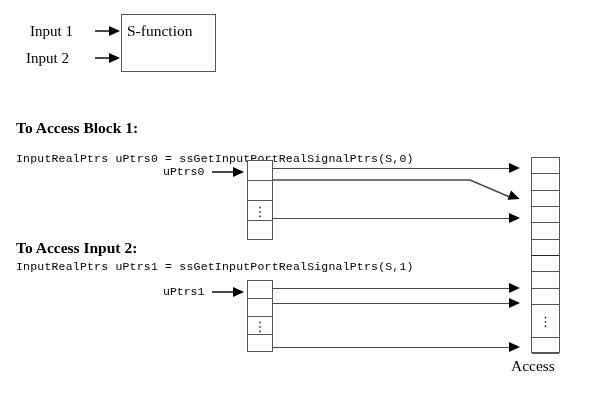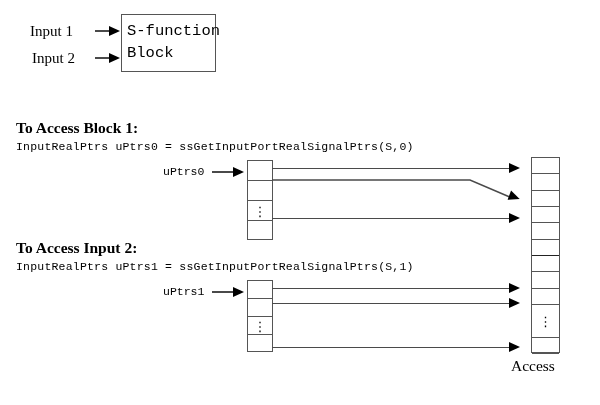--- a/index.html
+++ b/index.html
@@ -51,21 +51,21 @@
     line-height: 1;
   }
 
   
   .sfunc-block {
     border: 1.5px solid #555555;
     background: #ffffff;
     box-sizing: border-box;
   }
   .sfunc-text {
-    font-family: Liberation Mono, monospace;
+    font-family: Liberation Serif, serif;
     font-size: 15.5px;
     color: #000000;
     line-height: 1.45;
     padding: 5px 0 0 5px;
     white-space: nowrap;
   }
 
   
   .hline {
     background: #4a4a4a;
@@ -127,31 +127,30 @@
 </style>
 </head>
 <body>
 
 <div id="root">
 
   <div class="abs serif-label" style="left:30px; top:24px;">Input 1</div>
   <div class="abs hline" style="left:95px; top:30px; width:22px;"></div>
   <div class="abs arrowhead" style="left:109px; top:25.5px;"></div>
 
-  <div class="abs serif-label" style="left:32px; top:51px;">Input 2</div>
+  <div class="abs serif-label" style="left:26px; top:51px;">Input 2</div>
   <div class="abs hline" style="left:95px; top:57px; width:22px;"></div>
   <div class="abs arrowhead" style="left:109px; top:52.5px;"></div>
 
   <div class="abs sfunc-block" style="left:121px; top:14px; width:95px; height:58px;">
     <div class="sfunc-text">S-function</div>
-    <div class="sfunc-text" style="padding-top:0;">Block</div>
   </div>
 
   <div class="abs serif-bold" style="left:16px; top:120px; font-size:15.5px;">To Access Block 1:</div>
-  <div class="abs mono-code" style="left:16px; top:141px;">InputRealPtrs uPtrs0 = ssGetInputPortRealSignalPtrs(S,0)</div>
+  <div class="abs mono-code" style="left:16px; top:153px;">InputRealPtrs uPtrs0 = ssGetInputPortRealSignalPtrs(S,0)</div>
 
   <div class="abs mono-small" style="left:163px; top:166px;">uPtrs0</div>
   <div class="abs hline" style="left:212px; top:171px; width:24px;"></div>
   <div class="abs arrowhead" style="left:233px; top:166.5px;"></div>
 
   <div class="abs ptr-array" style="left:247px; top:160px; width:26px; height:80px;">
     <div class="ptr-cell" style="height:20px;">
       <span class="vdots"></span>
     </div>
     <div class="ptr-cell" style="height:20px;">

